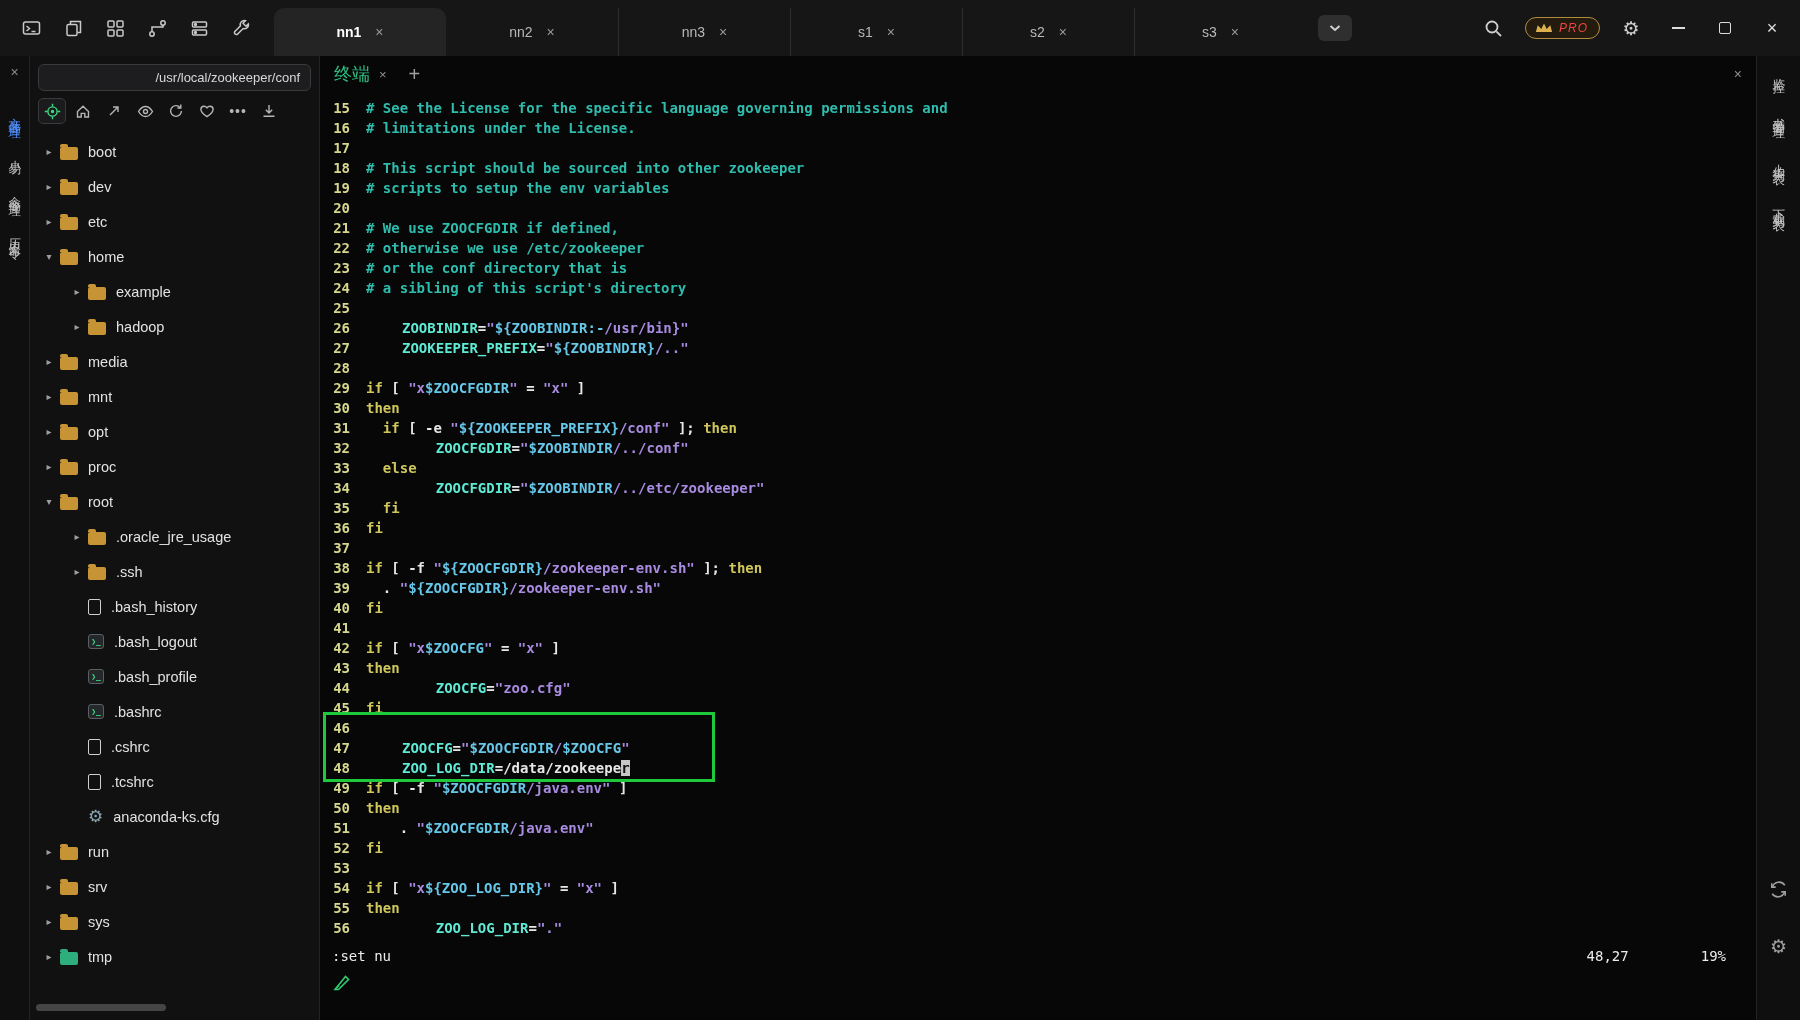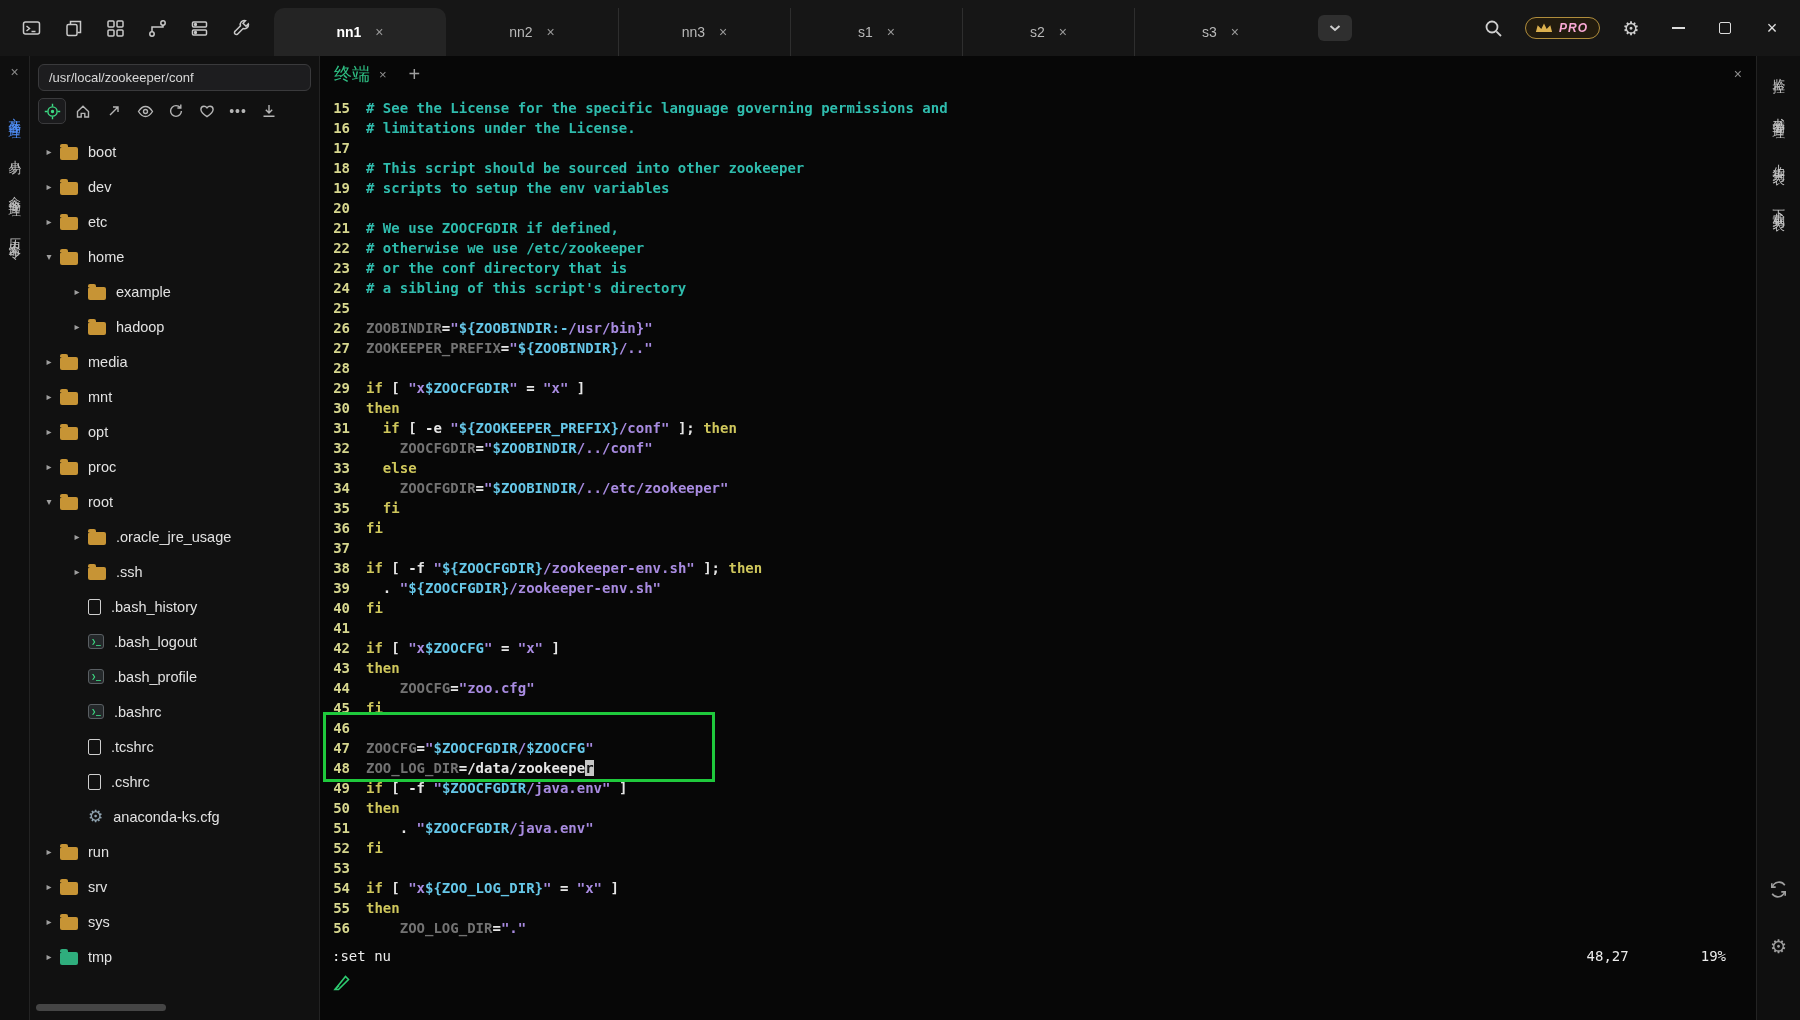--- a/index.html
+++ b/index.html
@@ -14,21 +14,21 @@
   .tb-icon svg { stroke:#c9c9c9; fill:none; stroke-width:1.5; }
   .tab-strip { display:flex; align-items:flex-end; }
   .tab { width:172px; height:48px; display:flex; align-items:center; justify-content:center; color:#b8b8b8; font-size:14px; position:relative; }
   .tab:not(.active)+.tab:not(.active){ border-left:1px solid #2e2e2e; }
   .tab.active { background:#242424; border-radius:10px 10px 0 0; color:#ffffff; font-weight:bold; }
   .tab-close { margin-left:14px; color:#9a9a9a; font-size:14px; font-weight:normal; }
   .tab-dropdown { width:34px; height:26px; background:#2f2f2f; border-radius:6px; display:flex; align-items:center; justify-content:center; align-self:center; margin-left:12px; }
   .tab-dropdown svg { stroke:#cfcfcf; fill:none; stroke-width:2; }
   .tb-right { margin-left:auto; display:flex; align-items:center; gap:15px; padding-right:12px; }
   .pro-badge { display:flex; align-items:center; gap:6px; background:#221b0e; border:1px solid #b08d3c; border-radius:13px; padding:3px 11px 3px 9px; }
-  .pro-text { color:#f9a8d4; font-weight:bold; font-style:italic; font-size:12px; letter-spacing:1px; }
+  .pro-text { color:#ef4444; font-weight:normal; font-style:italic; font-size:12px; letter-spacing:1px; }
   .gear-glyph { color:#cfcfcf; font-size:19px; line-height:1; }
   .win-btn { width:32px; height:32px; display:flex; align-items:center; justify-content:center; color:#e0e0e0; font-size:18px; }
   .min-glyph { width:13px; height:2px; background:#dcdcdc; }
   .max-glyph { width:12px; height:12px; border:1.5px solid #dcdcdc; border-radius:2px; }
 
   
   .bodyrow { flex:1; display:flex; min-height:0; }
 
   
   .left-rail { width:30px; background:#0f0f0f; border-right:1px solid #232323; display:flex; flex-direction:column; align-items:center; padding-top:8px; gap:28px; flex:none; }
@@ -36,21 +36,21 @@
   .rail-label { writing-mode:vertical-rl; text-orientation:upright; font-size:12.5px; color:#bdbdbd; letter-spacing:3px; line-height:1; }
   .rail-label.active { color:#4f8ef7; }
   .right-rail { width:44px; background:#0f0f0f; border-left:1px solid #232323; display:flex; flex-direction:column; align-items:center; padding:12px 0 62px 0; gap:32px; flex:none; }
   .right-rail .rail-label { color:#c6c6c6; }
   .rail-spacer { flex:1; }
   .rail-icon svg { stroke:#9f9f9f; fill:none; stroke-width:1.6; }
   .rail-gear { color:#9f9f9f; font-size:19px; }
 
   
   .file-panel { width:290px; background:#111111; border-right:1px solid #232323; display:flex; flex-direction:column; flex:none; }
-  .path-row { padding:8px 8px 2px 8px; }
+  .path-row { padding:8px 8px 2px 8px;text-align:right; }
   .path-input { background:#1d1d1f; border:1px solid #3a3a3c; border-radius:6px; color:#d8d8d8; font-size:13px; padding:5px 10px; white-space:nowrap; overflow:hidden; }
   .file-toolbar { display:flex; align-items:center; gap:3px; padding:5px 8px 4px 8px; }
   .ft-btn { width:28px; height:26px; display:flex; align-items:center; justify-content:center; border-radius:5px; }
   .ft-btn svg { stroke:#b5b5b5; fill:none; stroke-width:1.4; }
   .ft-btn.boxed { border:1px solid #3a3a3c; background:#1b1b1d; }
   .ft-btn.green svg { stroke:#3ddc84; }
   .ft-more { color:#b5b5b5; font-size:14px; letter-spacing:1px; }
   .tree { flex:1; overflow:hidden; padding-top:6px; }
   .tree-row { height:35px; display:flex; align-items:center; color:#e2e2e2; font-size:14.5px; }
   .chev { width:18px; color:#9f9f9f; font-size:10px; text-align:center; flex:none; }
@@ -73,21 +73,21 @@
   .term-tab-close { color:#8f8f8f; margin-left:9px; font-size:13px; }
   .term-add { color:#9f9f9f; font-size:20px; margin-left:22px; }
   .term-panel-close { margin-left:auto; color:#8f8f8f; font-size:14px; }
   .code-area { height:852px; position:relative; padding:6px 0 0 12px; font-family:"DejaVu Sans Mono",monospace; font-size:14px; font-weight:bold; flex:none; overflow:hidden; }
   .cl { height:20px; line-height:20px; white-space:pre; }
   .ln { display:inline-block; width:18px; text-align:right; margin-right:16px; color:#d6d68e; }
   .tc { color:#2fbcad; }
   .tk { color:#cfc75c; }
   .ts { color:#a88be0; }
   .tv { color:#66c7e8; }
-  .ti { color:#737373; }
+  .ti { color:#5eead4;margin-left:36px; }
   .tp { color:#e6e6e6; }
   .tu { background:#c6c6c6; color:#111; }
   .hl-box { position:absolute; left:3px; width:392px; border:3px solid #1fc93c; pointer-events:none; }
   .term-status { height:24px; display:flex; align-items:center; font-family:"DejaVu Sans Mono",monospace; font-size:14px; font-weight:normal; color:#ececec; padding:0 30px 0 12px; flex:none; }
   .status-pos { margin-left:auto; }
   .status-pct { margin-left:72px; }
   .term-footer { flex:1; display:flex; align-items:flex-start; padding:6px 0 0 12px; }
   .quill svg { stroke:#2ecc71; fill:none; stroke-width:1.6; }
 </style>
 </head>
@@ -340,26 +340,26 @@
             <span class="tree-label">.bash_profile</span>
           </div>
           <div class="tree-row" style="padding-left: 38px;">
             <span class="chev"></span>
             <span class="ticon ic-script"></span>
             <span class="tree-label">.bashrc</span>
           </div>
           <div class="tree-row" style="padding-left: 38px;">
             <span class="chev"></span>
             <span class="ticon ic-file"></span>
+            <span class="tree-label">.cshrc</span>
+          </div>
+          <div class="tree-row" style="padding-left: 38px;">
+            <span class="chev"></span>
+            <span class="ticon ic-file"></span>
             <span class="tree-label">.tcshrc</span>
-          </div>
-          <div class="tree-row" style="padding-left: 38px;">
-            <span class="chev"></span>
-            <span class="ticon ic-file"></span>
-            <span class="tree-label">.cshrc</span>
           </div>
           <div class="tree-row" style="padding-left: 38px;">
             <span class="chev"></span>
             <span class="ticon ic-gear">⚙</span>
             <span class="tree-label">anaconda-ks.cfg</span>
           </div>
           <div class="tree-row" style="padding-left: 10px;">
             <span class="chev">▸</span>
             <span class="ticon ic-folder"></span>
             <span class="tree-label">run</span>

